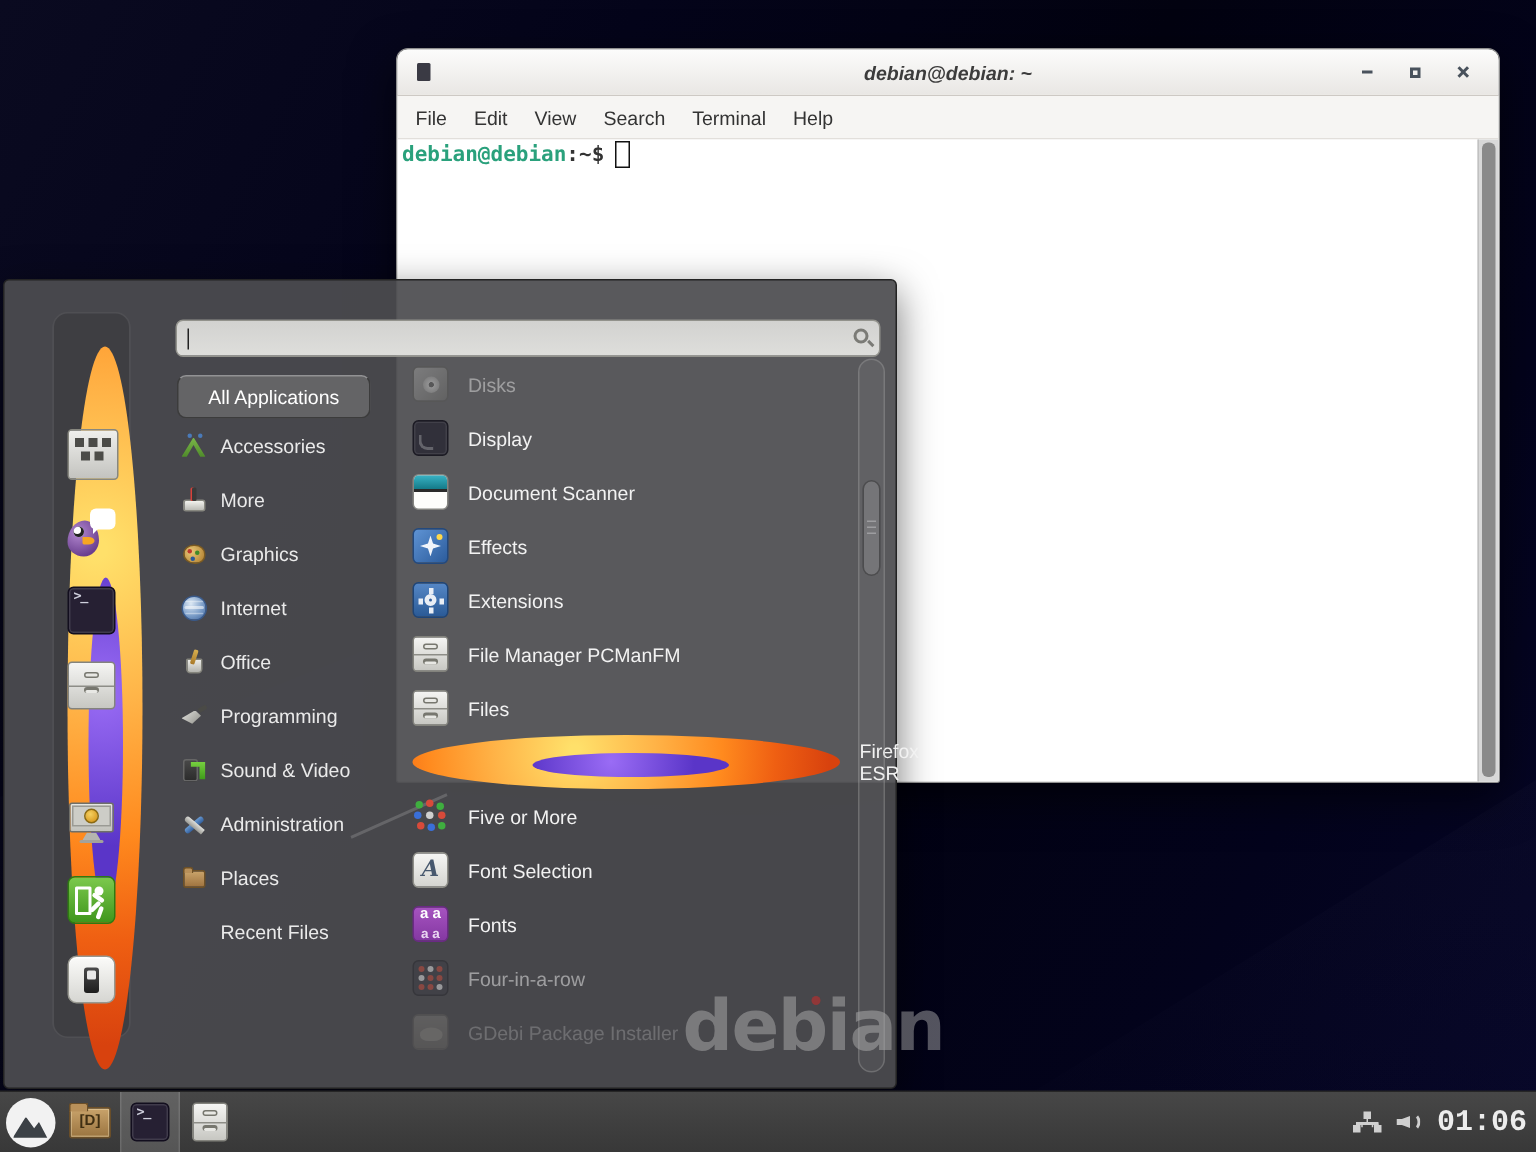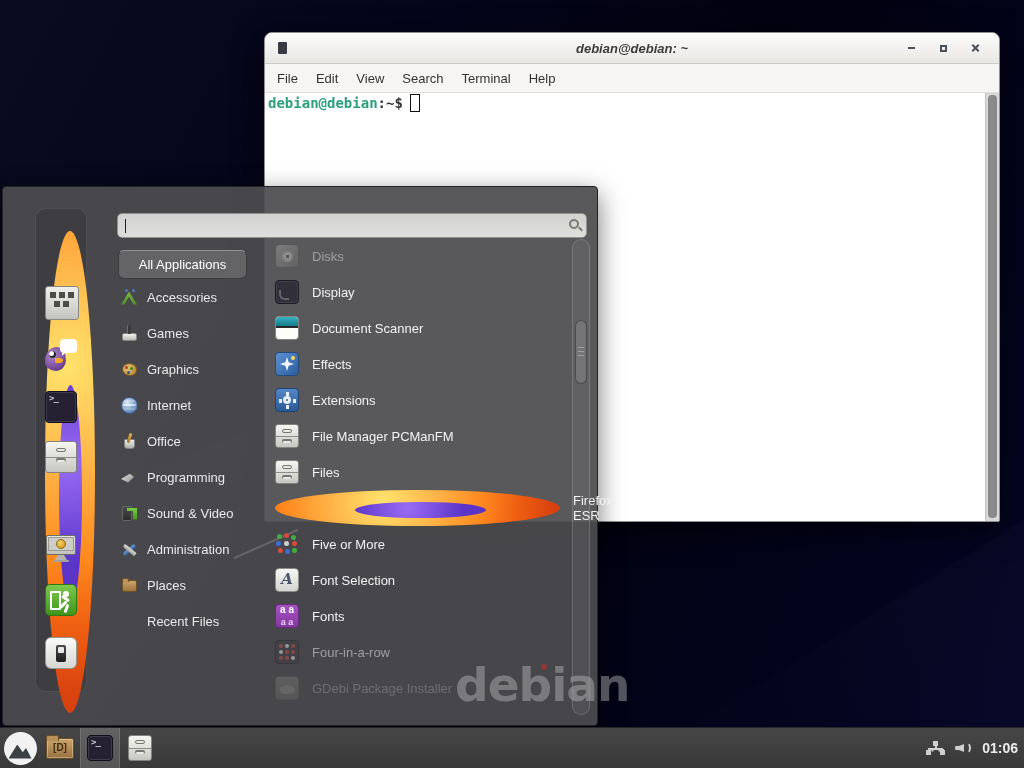--- a/index.html
+++ b/index.html
@@ -88,21 +88,21 @@
   .menu-thumb::before{content:'';position:absolute;left:2px;top:26px;width:6px;height:1px;background:#9d9da0;
     box-shadow:0 4px 0 #9d9da0,0 8px 0 #9d9da0;}
 
   
   .taskbar{position:absolute;left:0;right:0;bottom:0;height:40px;
     background:linear-gradient(#474747,#383838);border-top:1px solid #262626;}
   .tb-left{position:absolute;left:0;top:0;bottom:0;display:flex;align-items:center;}
   .tb-btn{width:40px;height:40px;display:flex;align-items:center;justify-content:center;box-sizing:border-box;}
   .tb-btn.active{background:rgba(255,255,255,0.15);border-left:1px solid rgba(255,255,255,0.12);border-right:1px solid rgba(255,255,255,0.12);}
   .tray{position:absolute;right:6px;top:0;bottom:0;display:flex;align-items:center;gap:10px;}
-  .clock{font-size:14px;font-weight:bold;color:#ececec;}
+  .clock{font-size:20px;font-weight:bold;color:#ececec;font-family:Liberation Mono, monospace;}
 
   
   
   .firefox-ball{border-radius:50%;width:100%;height:100%;position:relative;overflow:hidden;
     background:radial-gradient(circle at 38% 28%,#ffe06a 2%,#ffb347 30%,#ff8a1e 55%,#ef5f12 75%,#d8420e 95%);}
   .firefox-ball::after{content:'';position:absolute;left:28%;top:32%;width:46%;height:46%;border-radius:50%;
     background:radial-gradient(circle at 40% 35%,#9a6cf5,#5a35c8 70%);}
   
   .kbd-icon{background:linear-gradient(#efefec,#c3c3bf);border:1px solid #87877f;border-radius:3px;}
   .kbd-icon::before{content:'';position:absolute;left:4px;top:5px;width:6px;height:6px;background:#4c4c48;
@@ -342,21 +342,21 @@
   <div class="allapps">All Applications</div>
   <div class="cats">
 
       <div class="cat-row">
         <span class="cicon accessories-icon"></span>
         <span class="clabel">Accessories</span>
       </div>
 
       <div class="cat-row">
         <span class="cicon games-icon"></span>
-        <span class="clabel">Games</span>
+        <span class="clabel">More</span>
       </div>
 
       <div class="cat-row">
         <span class="cicon graphics-icon"></span>
         <span class="clabel">Graphics</span>
       </div>
 
       <div class="cat-row">
         <span class="cicon internet-icon"></span>
         <span class="clabel">Internet</span>

